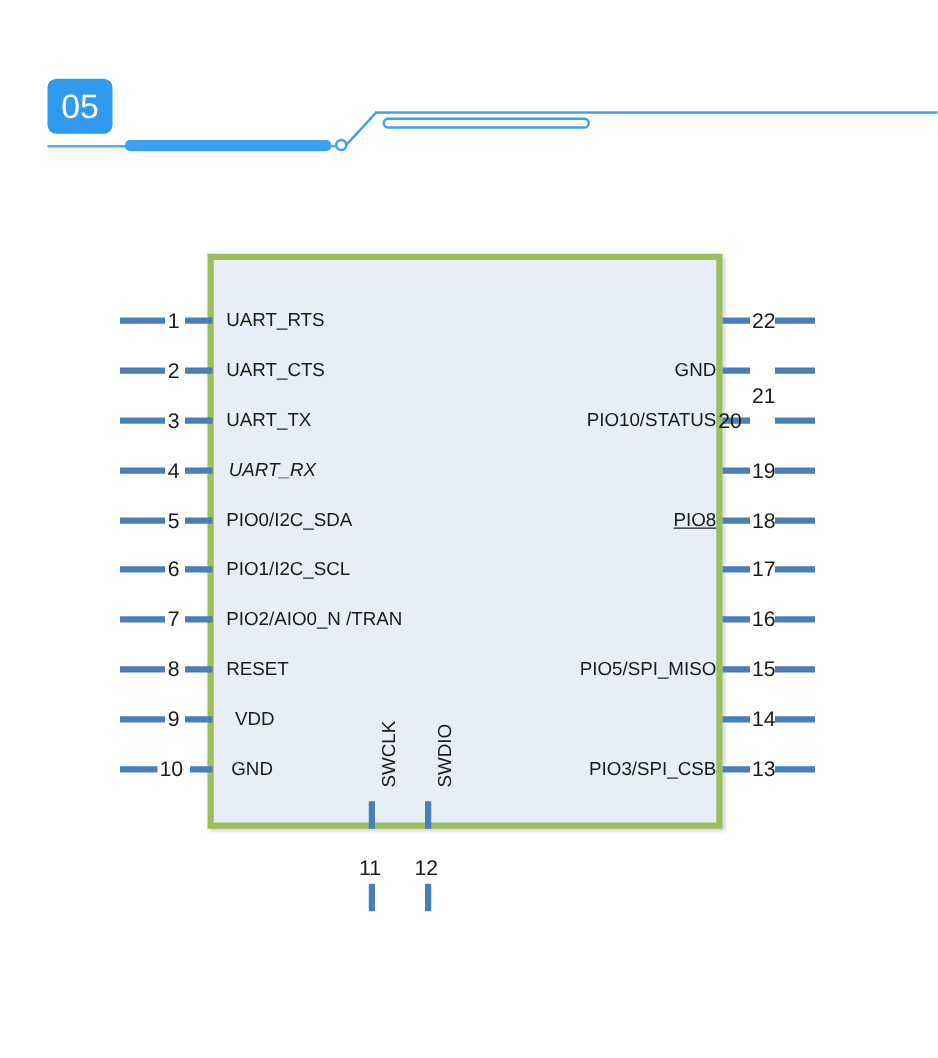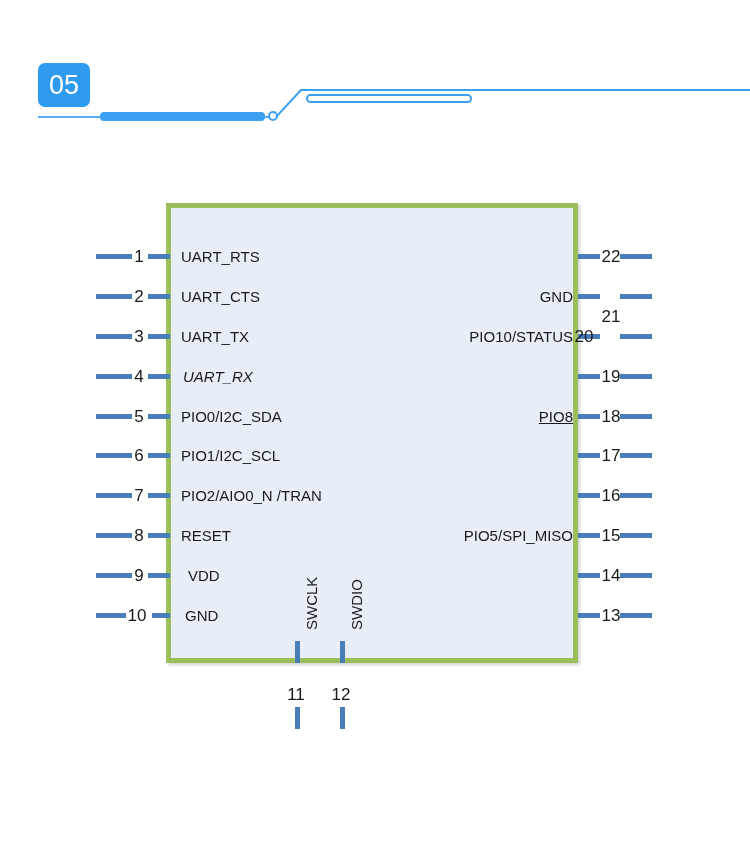--- a/index.html
+++ b/index.html
@@ -256,20 +256,21 @@
 
   <div class="pin-label right" style="left:363px; top:527px; width:210px;">PIO5/SPI_MISO</div>
   <div class="lead lead-h" style="left:578px; top:533px; width:22px;"></div>
   <div class="pin-num" style="left:598px; top:527px; width:26px;">15</div>
   <div class="lead lead-h" style="left:620px; top:533px; width:32px;"></div>
 
   <div class="lead lead-h" style="left:578px; top:573px; width:22px;"></div>
   <div class="pin-num" style="left:598px; top:567px; width:26px;">14</div>
   <div class="lead lead-h" style="left:620px; top:573px; width:32px;"></div>
 
+  <div class="pin-label right" style="left:373px; top:607px; width:200px;">PIO3/SPI_CSB</div>
   <div class="lead lead-h" style="left:578px; top:613px; width:22px;"></div>
   <div class="pin-num" style="left:598px; top:607px; width:26px;">13</div>
   <div class="lead lead-h" style="left:620px; top:613px; width:32px;"></div>
 
   <div class="pin-label-vert" style="left:304px; top:630px;">SWCLK</div>
   <div class="lead lead-v" style="left:295px; top:641px; height:22px;"></div>
   <div class="pin-num" style="left:283px; top:686px; width:26px;">11</div>
   <div class="lead lead-v" style="left:295px; top:707px; height:22px;"></div>
 
   <div class="pin-label-vert" style="left:349px; top:630px;">SWDIO</div>

